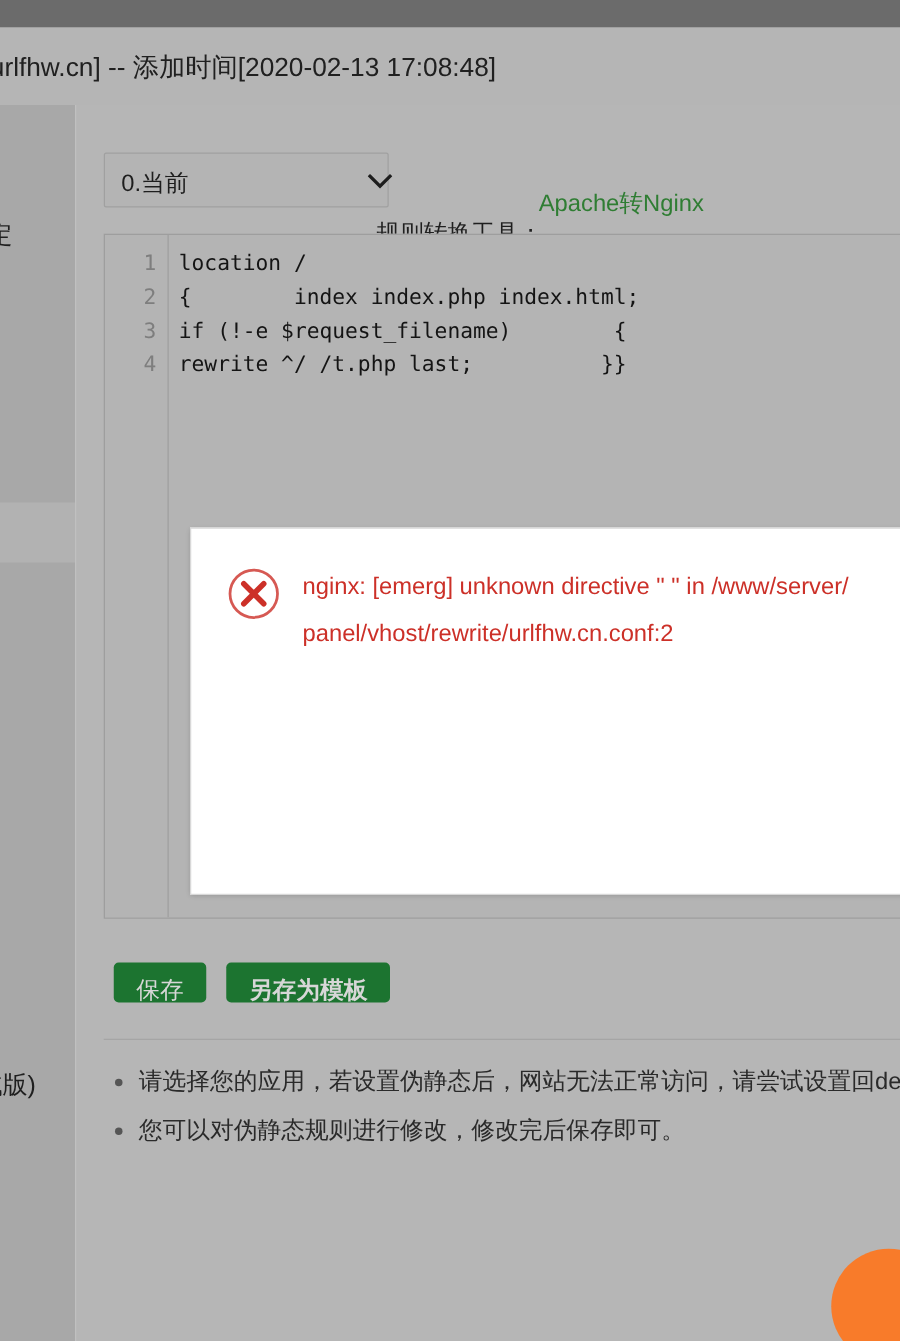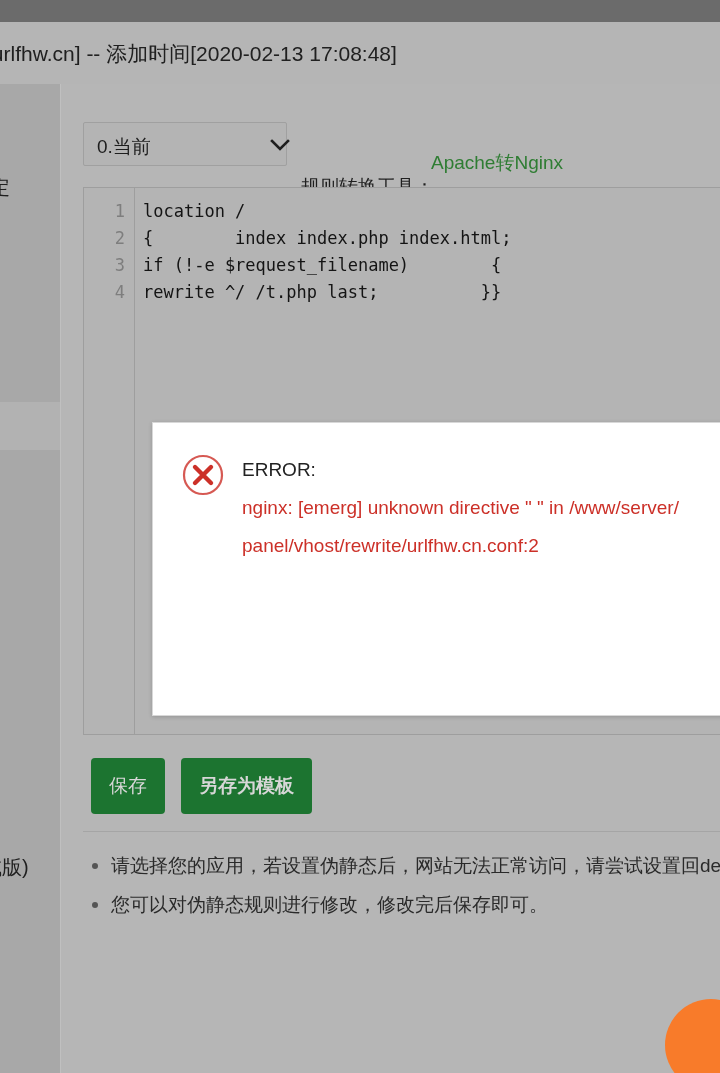--- a/index.html
+++ b/index.html
@@ -89,21 +89,21 @@
   
   .toolbar {
     position: absolute;
     left: 22px;
     top: 38px;
     height: 44px;
   }
   .select-box {
     position: absolute;
     left: 0; top: 0;
-    width: 204px; height: 44px;
+    width: 228px; height: 44px;
     border: 1px solid #a0a0a0;
     background: #b4b4b4;
     border-radius: 2px;
     box-sizing: border-box;
   }
   .select-value {
     position: absolute;
     left: 13px; top: 11px;
     font-size: 19px;
     color: #1e1e1e;
@@ -226,22 +226,22 @@
 
   
   .btn-row {
     position: absolute;
     left: 30px;
     top: 674px;
     height: 46px;
   }
   .btn {
     position: absolute;
-    top: 0;
-    height: 56px;
+    top: 12px;
+    height: 32px;
     background: #1c7430;
     border: none;
     border-radius: 4px;
     color: #d7d7d7;
     font-size: 19px;
     font-family: "Liberation Sans", "DejaVu Sans", sans-serif;
     padding: 0 18px;
     cursor: pointer;
     line-height: 46px;
     white-space: nowrap;
@@ -360,18 +360,17 @@
   </div>
 
   <div class="error-dialog">
     <div class="err-icon">
       <svg width="44" height="44" viewBox="0 0 44 44">
         <circle cx="22" cy="22" r="19" fill="none" stroke="#cc3028" stroke-width="2.2" opacity="0.8"></circle>
         <path d="M14 14 L30 30 M30 14 L14 30" stroke="#cc3028" stroke-width="4.4" stroke-linecap="round"></path>
       </svg>
     </div>
     <div class="err-body">
-      <div class="err-title">ERROR:</div>
       <div class="err-msg">nginx: [emerg] unknown directive "      " in /www/server/panel/vhost/rewrite/urlfhw.cn.conf:2</div>
     </div>
   </div>
 
 </div>
 
 </body></html>

